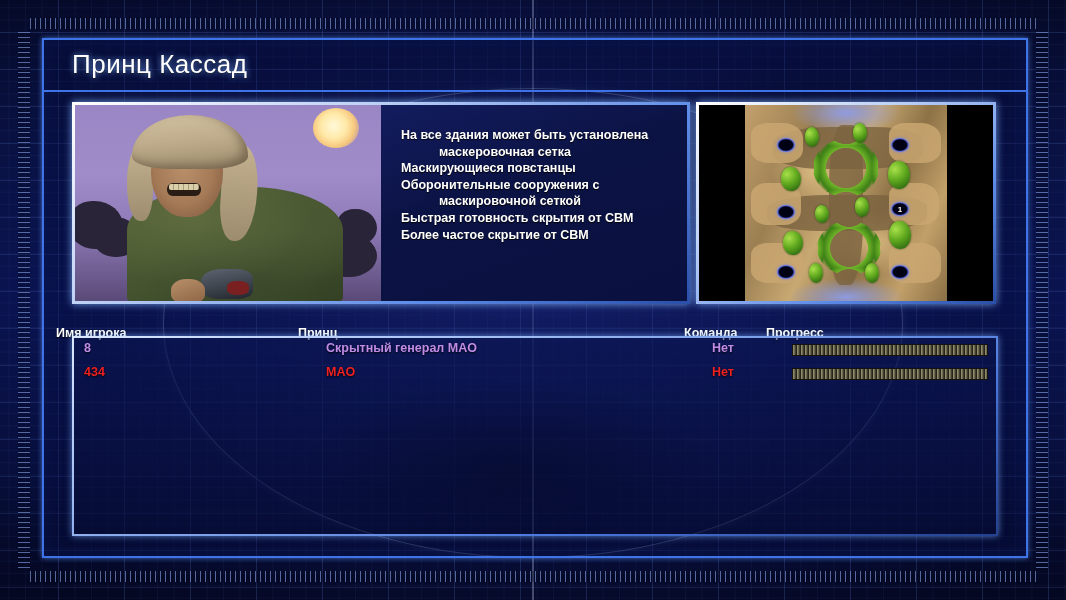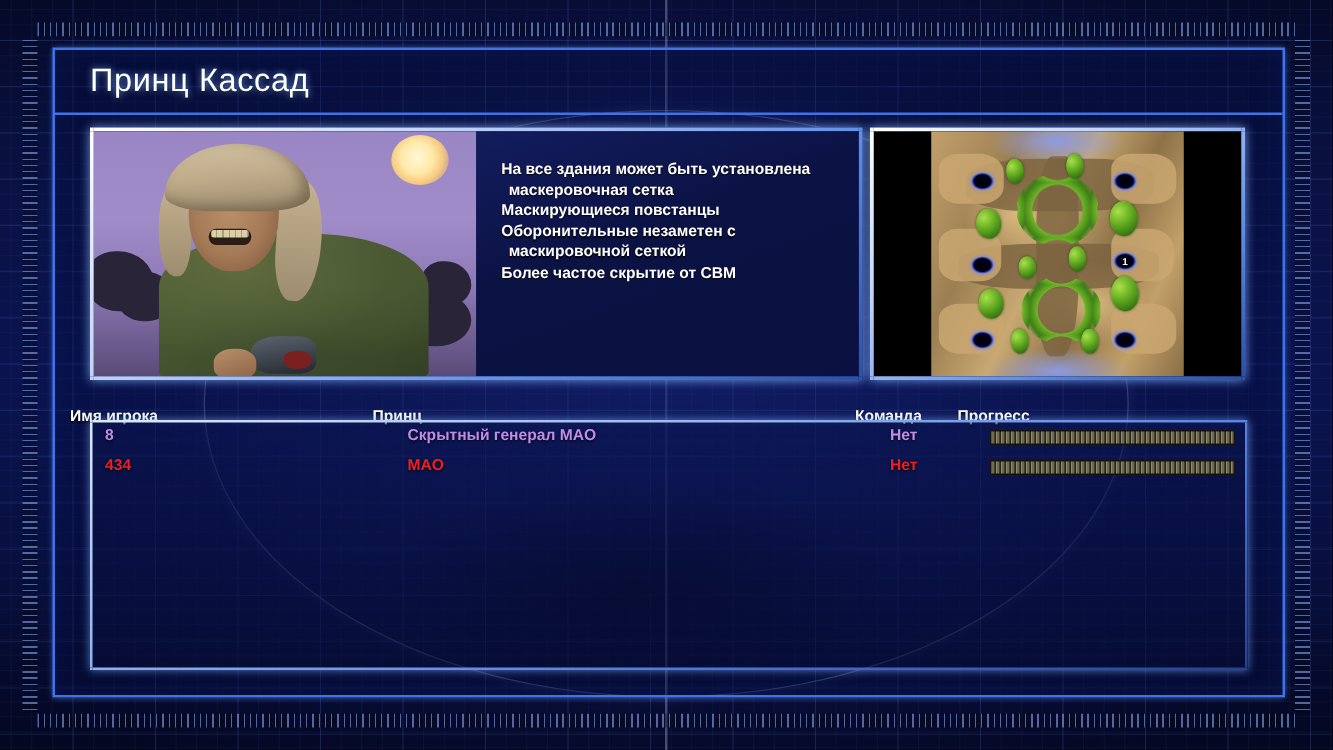--- a/index.html
+++ b/index.html
@@ -248,21 +248,21 @@
     position: absolute;
     left: 20px; top: 22px;
     right: 8px;
     color: #ffffff;
     font-size: 12.5px;
     line-height: 16.6px;
     font-weight: bold;
     text-shadow: 0 1px 1px rgba(0,0,0,0.95);
   }
   .desc-list .ln { white-space: nowrap; }
-  .desc-list .ln.ind { padding-left: 6px; }
+  .desc-list .ln.ind { padding-left: 6px; margin-left: 32px; }
 
   
   .map-panel {
     position: absolute;
     left: 652px; top: 10px;
     width: 300px; height: 202px;
     border: 3px solid;
     border-image: linear-gradient(145deg,#ffffff,#bcd0f7 35%,#5d8ce8 70%,#2a4fa8) 1;
     background: #000000;
     box-shadow: 0 0 8px rgba(130,180,255,0.85);
@@ -436,22 +436,23 @@
           <div class="p-helmet"></div>
           <div class="p-gun"></div>
           <div class="p-hand"></div>
         </div>
 
         <div class="desc-area">
           <div class="desc-list">
             <div class="ln">На все здания может быть установлена</div>
             <div class="ln ind">маскеровочная сетка</div>
             <div class="ln">Маскирующиеся повстанцы</div>
-            <div class="ln">Оборонительные незаметен с</div>
+            <div class="ln">Оборонительные сооружения с</div>
             <div class="ln ind">маскировочной сеткой</div>
+            <div class="ln">Быстрая готовность скрытия от СВМ</div>
             <div class="ln">Более частое скрытие от СВМ</div>
           </div>
         </div>
       </div>
 
       <div class="map-panel">
         <div class="map-inner">
 
           <div class="map-dark" style="left:28px;top:22px;width:150px;height:42px;"></div>
           <div class="map-dark" style="left:22px;top:90px;width:160px;height:36px;"></div>

